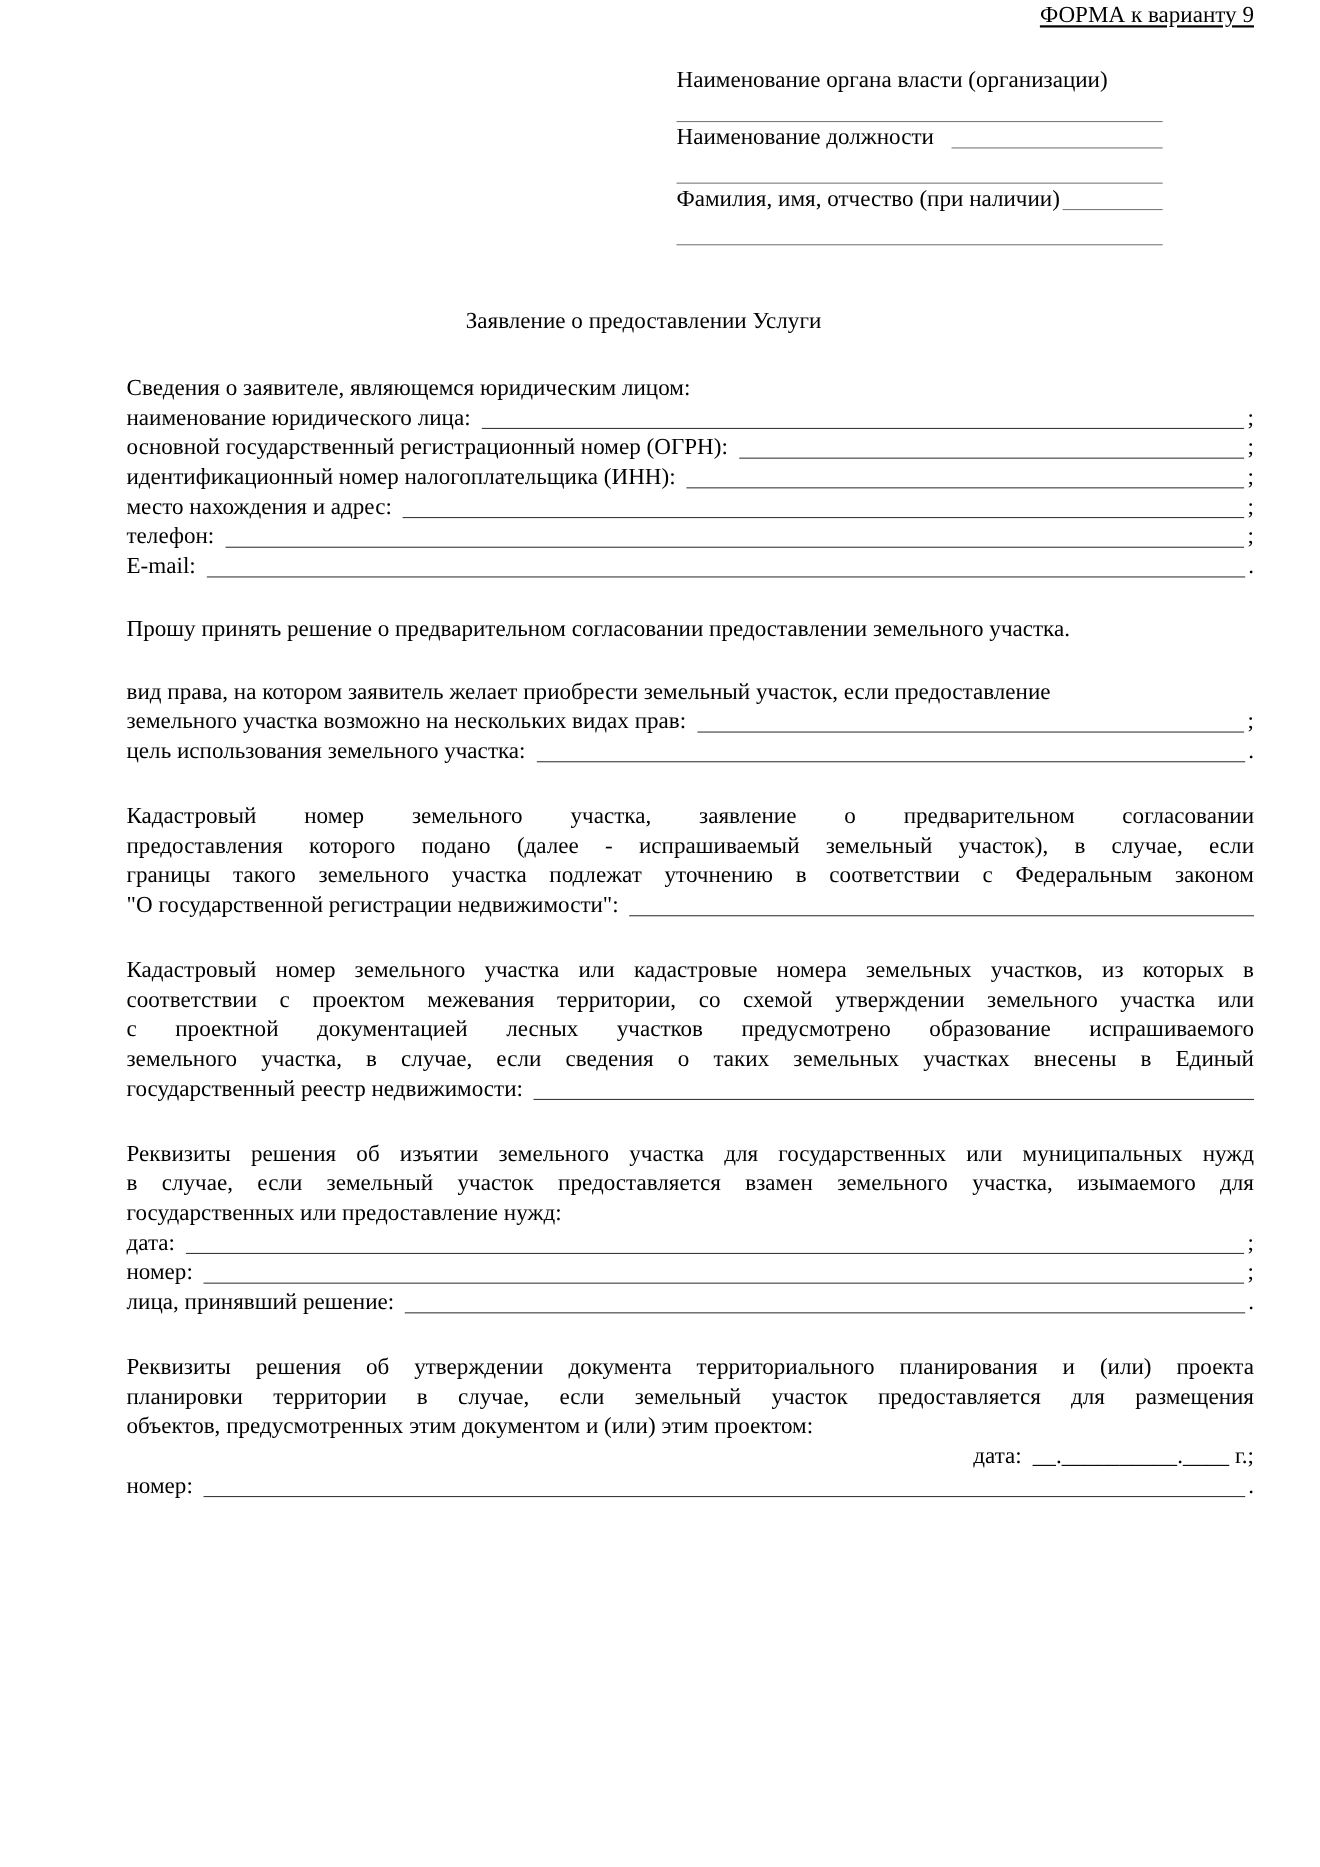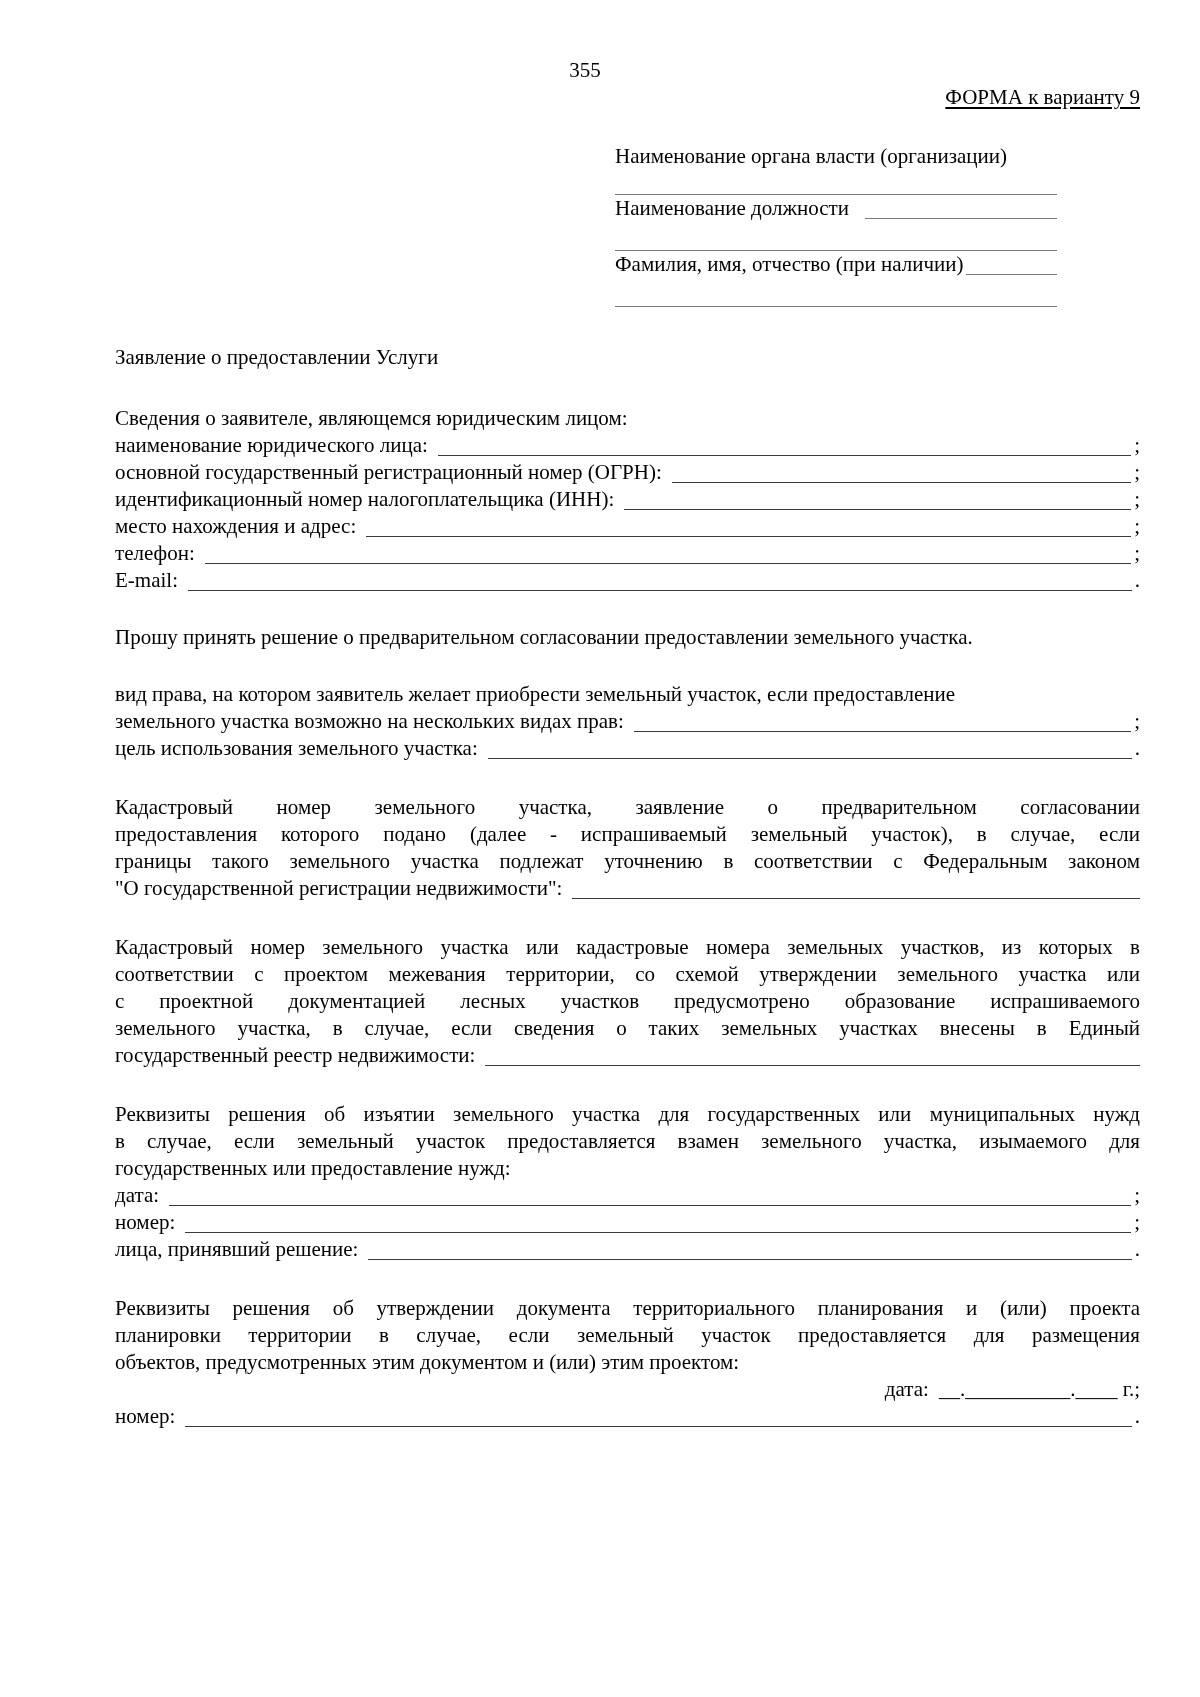--- a/index.html
+++ b/index.html
@@ -37,21 +37,22 @@
   .recipient { margin-top: 32px; }
   .r-row { display: flex; }
   .rule {
     border-top: 1px solid #7a7a7a;
     height: 0;
   }
   .rule-1 { margin-top: 24px; }
   .rule-2, .rule-3 { margin-top: 28px; }
 
   .doc-title {
-    margin-top: 37px;
+    margin-top: 55px;
+    text-align: center;
     padding-right: 85px;
   }
 
   .body-text { margin-top: 34px; }
   section.gap-30 { margin-top: 30px; }
   section.gap-32 { margin-top: 32px; }
 
   .row { display: flex; justify-content: flex-end; }
   .lbl { white-space: pre; }
   .fill {
@@ -70,21 +71,20 @@
     text-align-last: justify;
     overflow: hidden;
   }
   .pline { text-align: left; }
 </style>
 </head>
 <body>
 
 <div class="page">
 
-  <div class="page-number">355</div>
 
   <div class="form-tag-row">
     <span class="form-tag">ФОРМА к варианту 9</span>
   </div>
 
   <div class="recipient">
     <div class="r-row">
       <span class="lbl">Наименование органа власти (организации)</span>
     </div>
     <div class="rule rule-1"></div>

